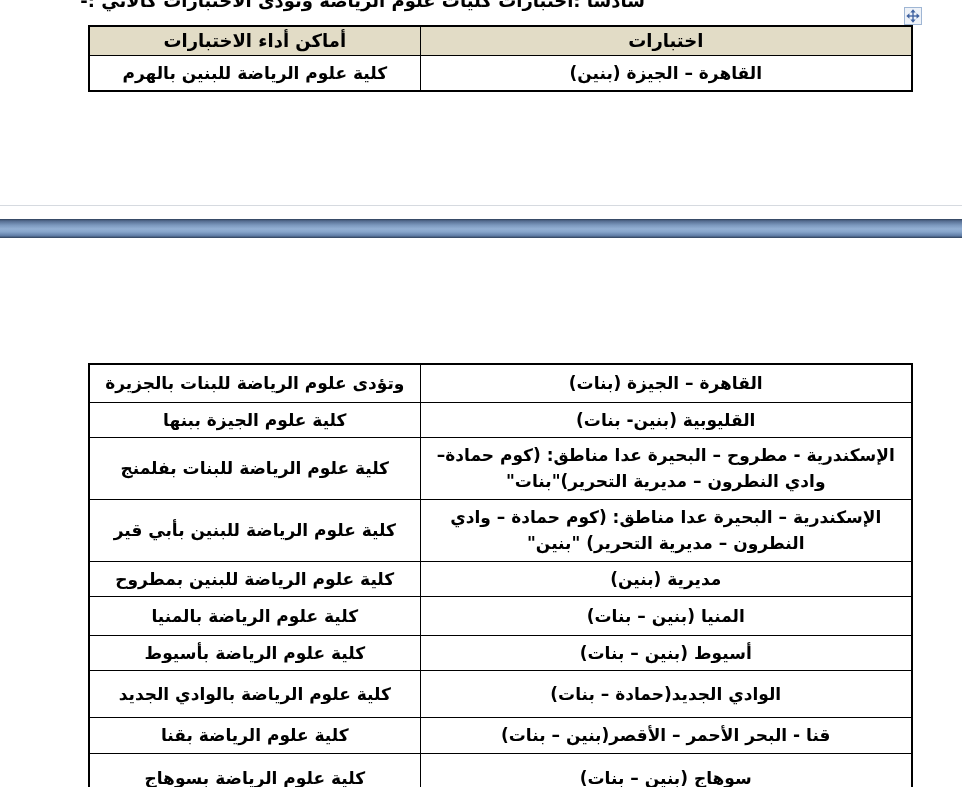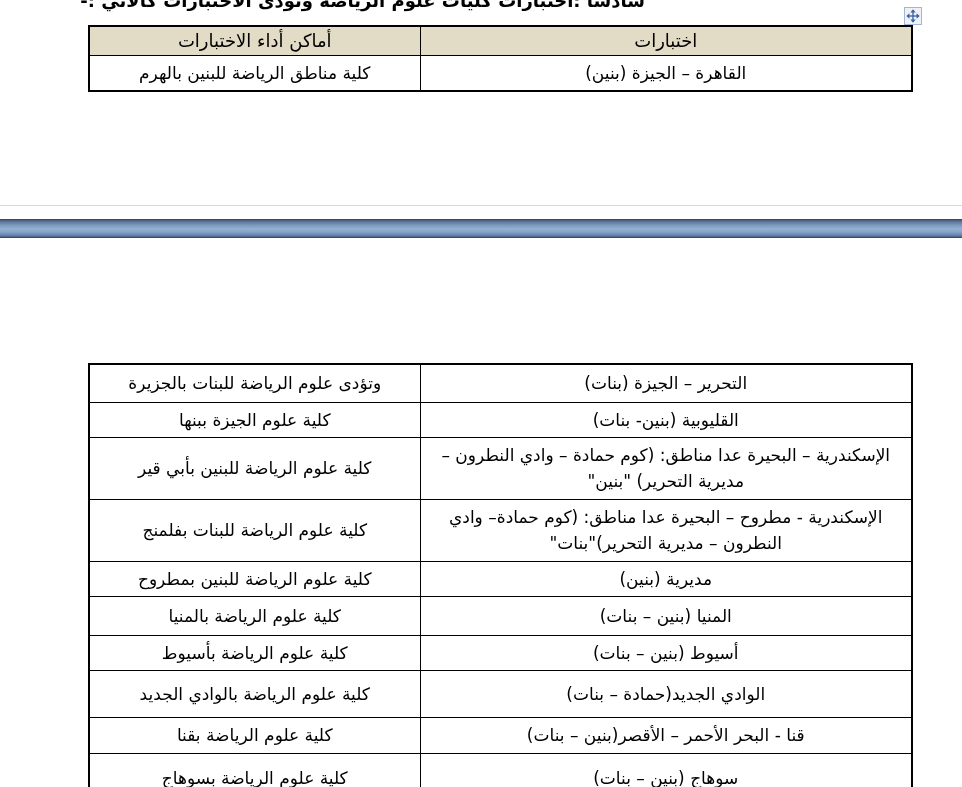--- a/index.html
+++ b/index.html
@@ -27,21 +27,21 @@
   table.doc-table{
     position:absolute;left:88px;width:823px;
     border-collapse:collapse;table-layout:fixed;
     background:#fff;direction:rtl;
     border:2px solid var(--border-col);
   }
   table.t1{top:25px;}
   table.t2{top:363px;}
   .doc-table td, .doc-table th{
     border:1px solid var(--border-col);
-    font-weight:normal;font-size:17px;
+    font-weight:bold;font-size:17px;
     text-align:center;vertical-align:middle;
     padding:1px 8px;overflow:hidden;
   }
   .doc-table th{
     background:var(--header-bg);
     font-size:18px;
   }
   .wrap-right{
     text-align:right;line-height:1.55;padding-right:7px;
   }
@@ -81,49 +81,49 @@
     </colgroup>
   <thead>
     <tr style="height:29px">
       <th>اختبارات</th>
       <th>أماكن أداء الاختبارات</th>
     </tr>
   </thead>
   <tbody>
     <tr style="height:36px">
       <td>القاهرة – الجيزة (بنين)</td>
-      <td>كلية مناطق الرياضة للبنين بالهرم</td>
+      <td>كلية علوم الرياضة للبنين بالهرم</td>
     </tr>
   </tbody>
 </table>
 
 <div class="page-boundary-line"></div>
 <div class="page-divider-bar"></div>
 
 <table class="doc-table t2">
   <colgroup>
       <col style="width:492px">
       <col style="width:331px">
     </colgroup>
   <tbody>
     <tr style="height:38px">
-      <td>التحرير – الجيزة (بنات)</td>
+      <td>القاهرة – الجيزة (بنات)</td>
       <td>وتؤدى علوم الرياضة للبنات بالجزيرة</td>
     </tr>
     <tr style="height:35px">
       <td>القليوبية (بنين- بنات)</td>
       <td>كلية علوم الجيزة ببنها</td>
     </tr>
     <tr style="height:62px">
+      <td class="wrap-right">الإسكندرية - مطروح – البحيرة عدا مناطق: (كوم حمادة– وادي النطرون – مديرية التحرير)"بنات"</td>
+      <td>كلية علوم الرياضة للبنات بفلمنج</td>
+    </tr>
+    <tr style="height:62px">
       <td class="wrap-right">الإسكندرية – البحيرة عدا مناطق: (كوم حمادة – وادي النطرون – مديرية التحرير) "بنين"</td>
       <td>كلية علوم الرياضة للبنين بأبي قير</td>
-    </tr>
-    <tr style="height:62px">
-      <td class="wrap-right">الإسكندرية - مطروح – البحيرة عدا مناطق: (كوم حمادة– وادي النطرون – مديرية التحرير)"بنات"</td>
-      <td>كلية علوم الرياضة للبنات بفلمنج</td>
     </tr>
     <tr style="height:35px">
       <td>مديرية (بنين)</td>
       <td>كلية علوم الرياضة للبنين بمطروح</td>
     </tr>
     <tr style="height:39px">
       <td>المنيا (بنين – بنات)</td>
       <td>كلية علوم الرياضة بالمنيا</td>
     </tr>
     <tr style="height:35px">

